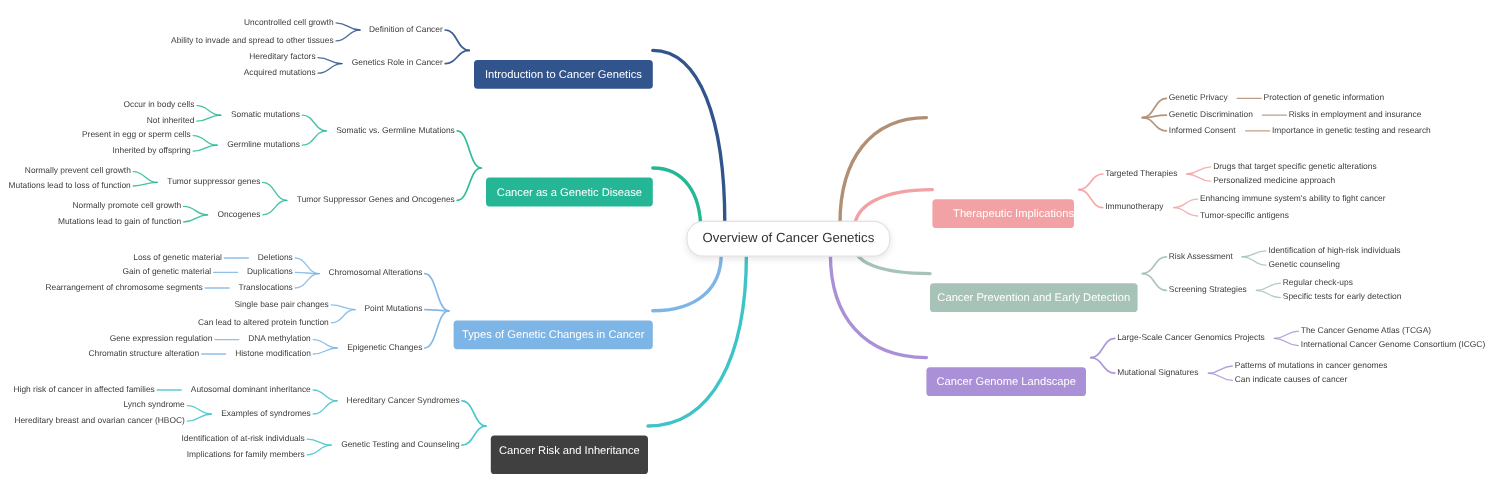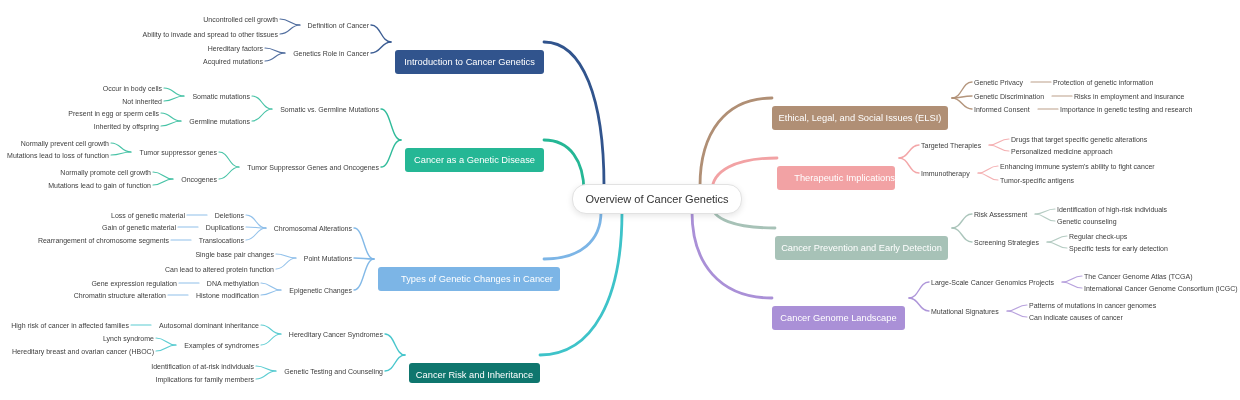--- a/index.html
+++ b/index.html
@@ -113,47 +113,46 @@
       <div class="tnode" style="top: 121px; right: 990px;">Germline mutations</div>
       <div class="tnode" style="top: 113px; right: 1081px;">Present in egg or sperm cells</div>
       <div class="tnode" style="top: 126px; right: 1081px;">Inherited by offspring</div>
       <div class="tnode" style="top: 167px; right: 861px;">Tumor Suppressor Genes and Oncogenes</div>
       <div class="tnode" style="top: 152px; right: 1023px;">Tumor suppressor genes</div>
       <div class="tnode" style="top: 143px; right: 1131px;">Normally prevent cell growth</div>
       <div class="tnode" style="top: 155px; right: 1131px;">Mutations lead to loss of function</div>
       <div class="tnode" style="top: 179px; right: 1023px;">Oncogenes</div>
       <div class="tnode" style="top: 172px; right: 1089px;">Normally promote cell growth</div>
       <div class="tnode" style="top: 185px; right: 1089px;">Mutations lead to gain of function</div>
-      <div class="bbox" style="left: 378px; top: 247px; width: 166px; height: 24px; line-height: 24px; background: rgb(124, 181, 230); padding-left: 16px;">Types of Genetic Changes in Cancer</div>
+      <div class="bbox" style="left: 378px; top: 247px; width: 166px; height: 24px; line-height: 24px; background: rgb(124, 181, 230);">Types of Genetic Changes in Cancer</div>
       <div class="tnode" style="top: 228px; right: 888px;">Chromosomal Alterations</div>
       <div class="tnode" style="top: 215px; right: 996px;">Deletions</div>
       <div class="tnode" style="top: 215px; right: 1055px;">Loss of genetic material</div>
       <div class="tnode" style="top: 227px; right: 996px;">Duplications</div>
       <div class="tnode" style="top: 227px; right: 1064px;">Gain of genetic material</div>
       <div class="tnode" style="top: 240px; right: 996px;">Translocations</div>
       <div class="tnode" style="top: 240px; right: 1071px;">Rearrangement of chromosome segments</div>
       <div class="tnode" style="top: 258px; right: 888px;">Point Mutations</div>
       <div class="tnode" style="top: 254px; right: 966px;">Single base pair changes</div>
       <div class="tnode" style="top: 269px; right: 966px;">Can lead to altered protein function</div>
       <div class="tnode" style="top: 290px; right: 888px;">Epigenetic Changes</div>
       <div class="tnode" style="top: 283px; right: 981px;">DNA methylation</div>
       <div class="tnode" style="top: 283px; right: 1063px;">Gene expression regulation</div>
       <div class="tnode" style="top: 295px; right: 981px;">Histone modification</div>
       <div class="tnode" style="top: 295px; right: 1074px;">Chromatin structure alteration</div>
-      <div class="bbox" style="left: 409px; top: 343px; width: 131px; height: 20px; line-height: 24px; background: #0f766e;">Cancer Risk and Inheritance</div>
+      <div class="bbox" style="left: 409px; top: 343px; width: 131px; height: 32px; line-height: 24px; background: #404040;">Cancer Risk and Inheritance</div>
       <div class="tnode" style="top: 334px; right: 857px;">Hereditary Cancer Syndromes</div>
       <div class="tnode" style="top: 325px; right: 981px;">Autosomal dominant inheritance</div>
       <div class="tnode" style="top: 325px; right: 1111px;">High risk of cancer in affected families</div>
       <div class="tnode" style="top: 345px; right: 981px;">Examples of syndromes</div>
       <div class="tnode" style="top: 338px; right: 1086px;">Lynch syndrome</div>
       <div class="tnode" style="top: 351px; right: 1086px;">Hereditary breast and ovarian cancer (HBOC)</div>
       <div class="tnode" style="top: 371px; right: 857px;">Genetic Testing and Counseling</div>
       <div class="tnode" style="top: 366px; right: 986px;">Identification of at-risk individuals</div>
       <div class="tnode" style="top: 379px; right: 986px;">Implications for family members</div>
-      <div class="bbox" style="left: 772px; top: 86px; width: 176px; height: 24px; line-height: 24px; background: rgb(176, 143, 117);">Ethical, Legal, and Social Issues (ELSI)</div>
       <div class="tnode" style="top: 82px; left: 974px;">Genetic Privacy</div>
       <div class="tnode" style="top: 82px; left: 1053px;">Protection of genetic information</div>
       <div class="tnode" style="top: 96px; left: 974px;">Genetic Discrimination</div>
       <div class="tnode" style="top: 96px; left: 1074px;">Risks in employment and insurance</div>
       <div class="tnode" style="top: 109px; left: 974px;">Informed Consent</div>
       <div class="tnode" style="top: 109px; left: 1060px;">Importance in genetic testing and research</div>
       <div class="bbox" style="left: 777px; top: 146px; width: 118px; height: 24px; line-height: 24px; background: rgb(242, 162, 164); text-align: right;">Therapeutic Implications</div>
       <div class="tnode" style="top: 145px; left: 921px;">Targeted Therapies</div>
       <div class="tnode" style="top: 139px; left: 1011px;">Drugs that target specific genetic alterations</div>
       <div class="tnode" style="top: 151px; left: 1011px;">Personalized medicine approach</div>

